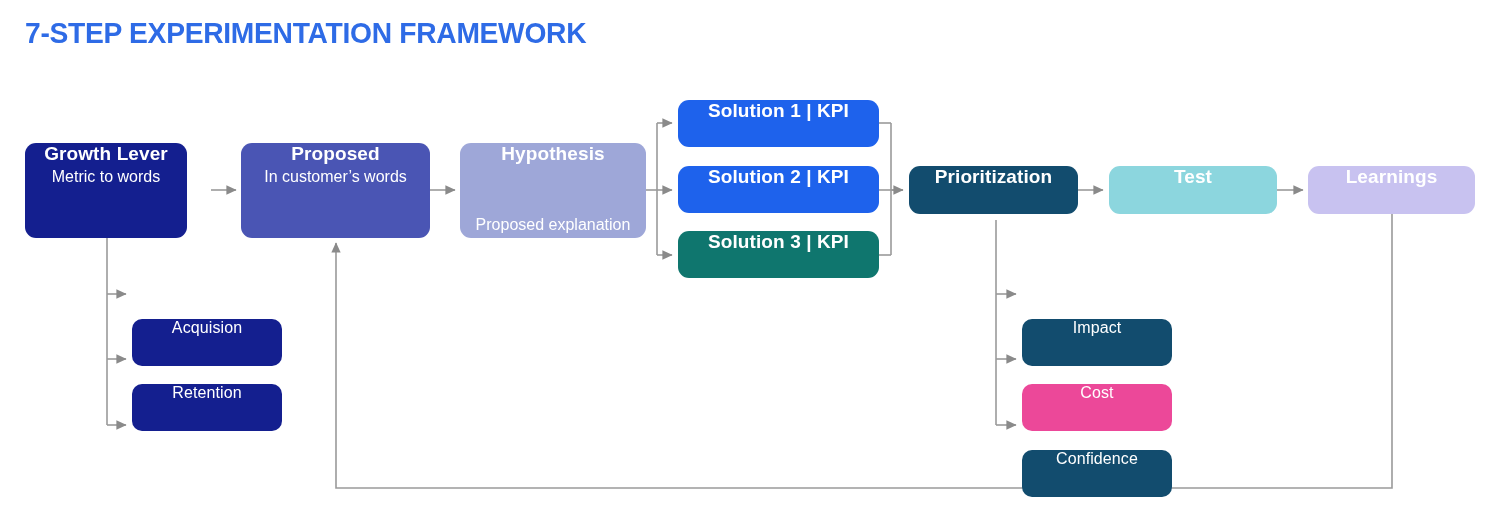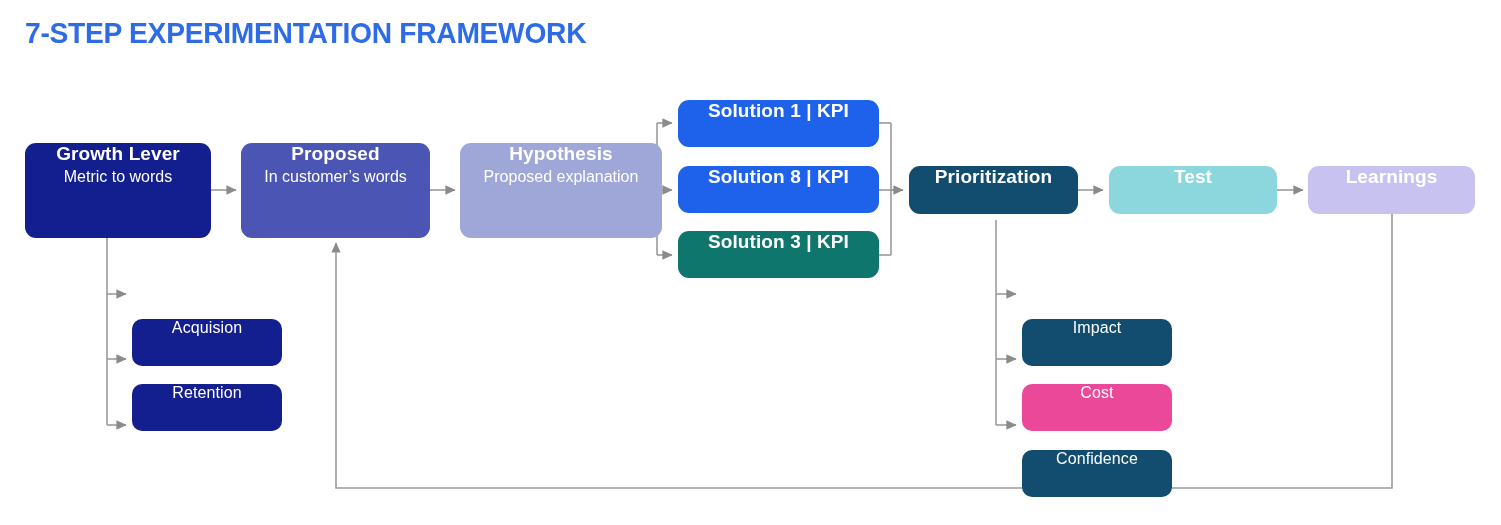--- a/index.html
+++ b/index.html
@@ -121,52 +121,52 @@
 
       <path d="M996,220 L996,425"></path>
       <path d="M996,294 L1016,294" marker-end="url(#ah)"></path>
       <path d="M996,359 L1016,359" marker-end="url(#ah)"></path>
       <path d="M996,425 L1016,425" marker-end="url(#ah)"></path>
 
       <path d="M1392,213 L1392,488 L336,488 L336,243" marker-end="url(#ahu)"></path>
     </g>
   </svg>
 
-  <div class="node" style="left:25px; top:143px; width:186px; height:95px; background:#141F8F;">
+  <div class="node" style="left:25px; top:143px; width:162px; height:95px; background:#141F8F;">
     <div class="ttl">Growth Lever</div>
     <div class="sub">Metric to words</div>
   </div>
 
   <div class="node" style="left:241px; top:143px; width:189px; height:95px; background:#4A55B4;">
     <div class="ttl">Proposed</div>
     <div class="sub">In customer’s words</div>
   </div>
 
-  <div class="node" style="left:460px; top:143px; width:202px; height:95px; background:#9EA7D8;">
+  <div class="node" style="left:460px; top:143px; width:186px; height:95px; background:#9EA7D8;gap:48px;">
     <div class="ttl">Hypothesis</div>
     <div class="sub">Proposed explanation</div>
   </div>
 
   <div class="node single" style="left:909px; top:166px; width:169px; height:48px; background:#124C6E;">
     <div class="ttl">Prioritization</div>
   </div>
 
   <div class="node single" style="left:1109px; top:166px; width:168px; height:48px; background:#8CD6DE;">
     <div class="ttl">Test</div>
   </div>
 
   <div class="node single" style="left:1308px; top:166px; width:167px; height:48px; background:#C8C2F0;">
     <div class="ttl">Learnings</div>
   </div>
 
   <div class="node solution" style="left:678px; top:100px; width:201px; height:47px; background:#1E62EC;">
     <div class="ttl">Solution 1 | KPI</div>
   </div>
   <div class="node solution" style="left:678px; top:166px; width:201px; height:47px; background:#1E62EC;">
-    <div class="ttl">Solution 8 | KPI</div>
+    <div class="ttl">Solution 2 | KPI</div>
   </div>
   <div class="node solution" style="left:678px; top:231px; width:201px; height:47px; background:#0f766e;">
     <div class="ttl">Solution 3 | KPI</div>
   </div>
 
   <div class="node small" style="left:132px; top:271px; width:150px; height:47px; background:#141F8F;">
     <div class="ttl">Acquision</div>
   </div>
   <div class="node small" style="left:132px; top:336px; width:150px; height:47px; background:#141F8F;">
     <div class="ttl">Retention</div>

